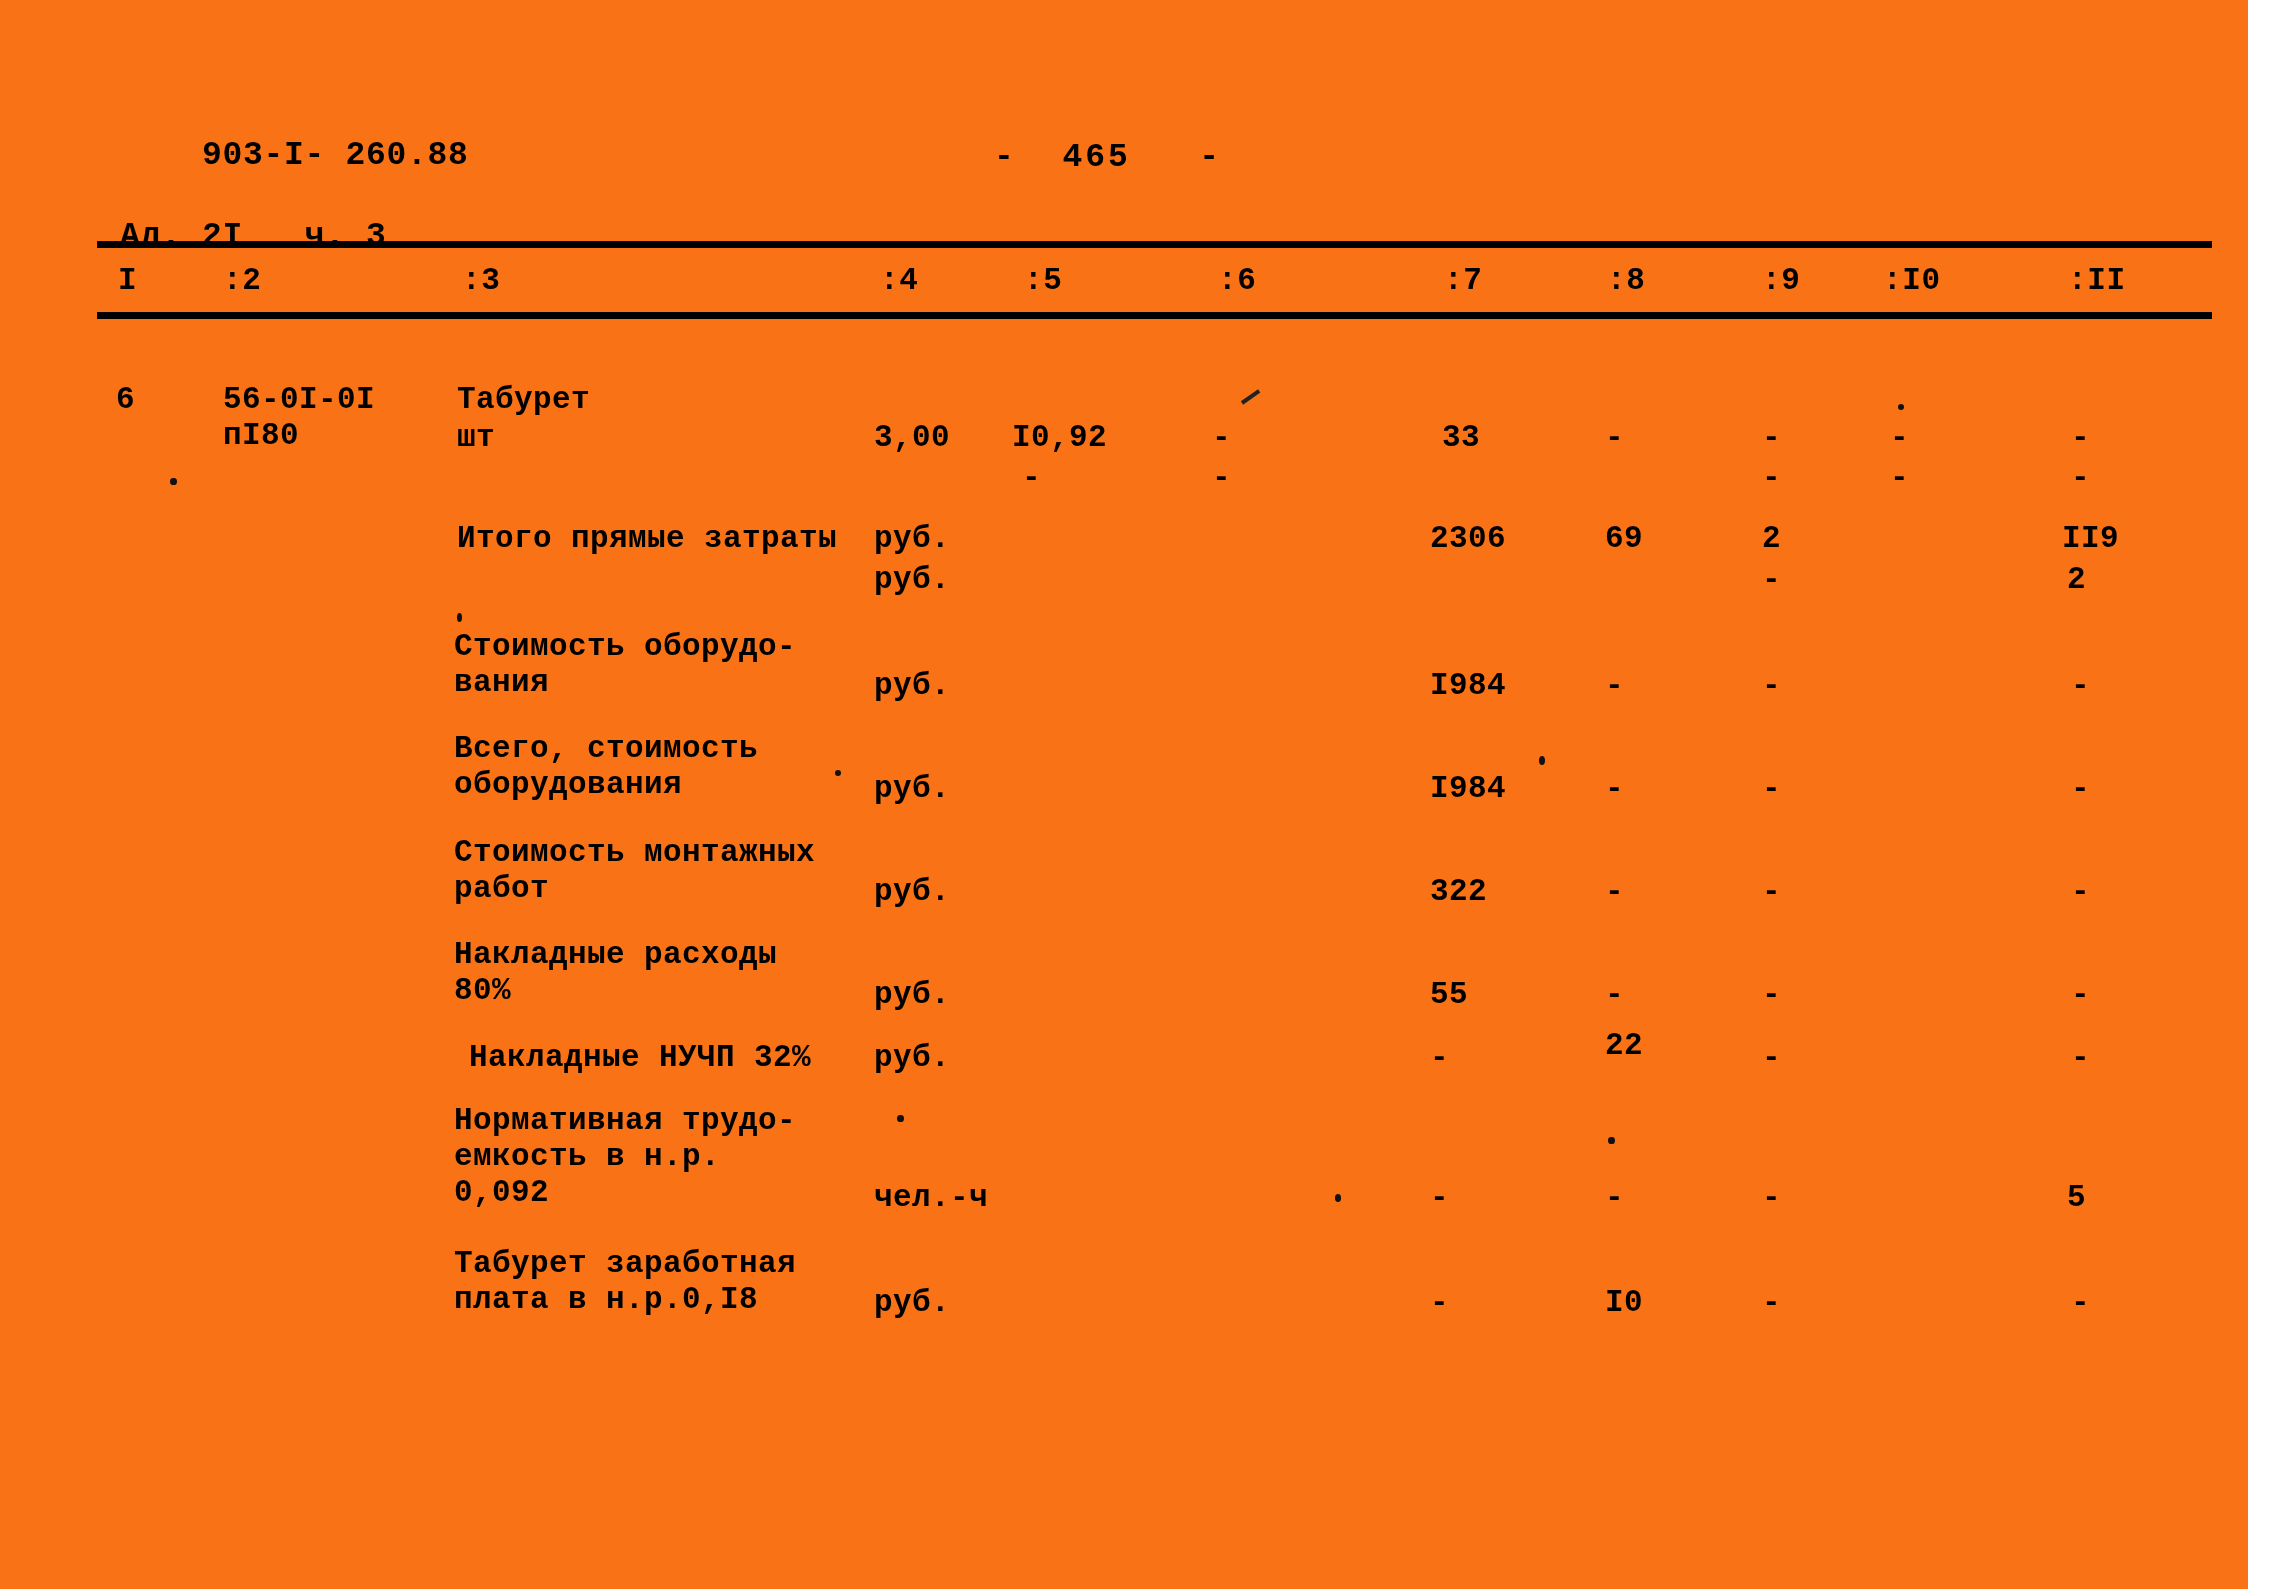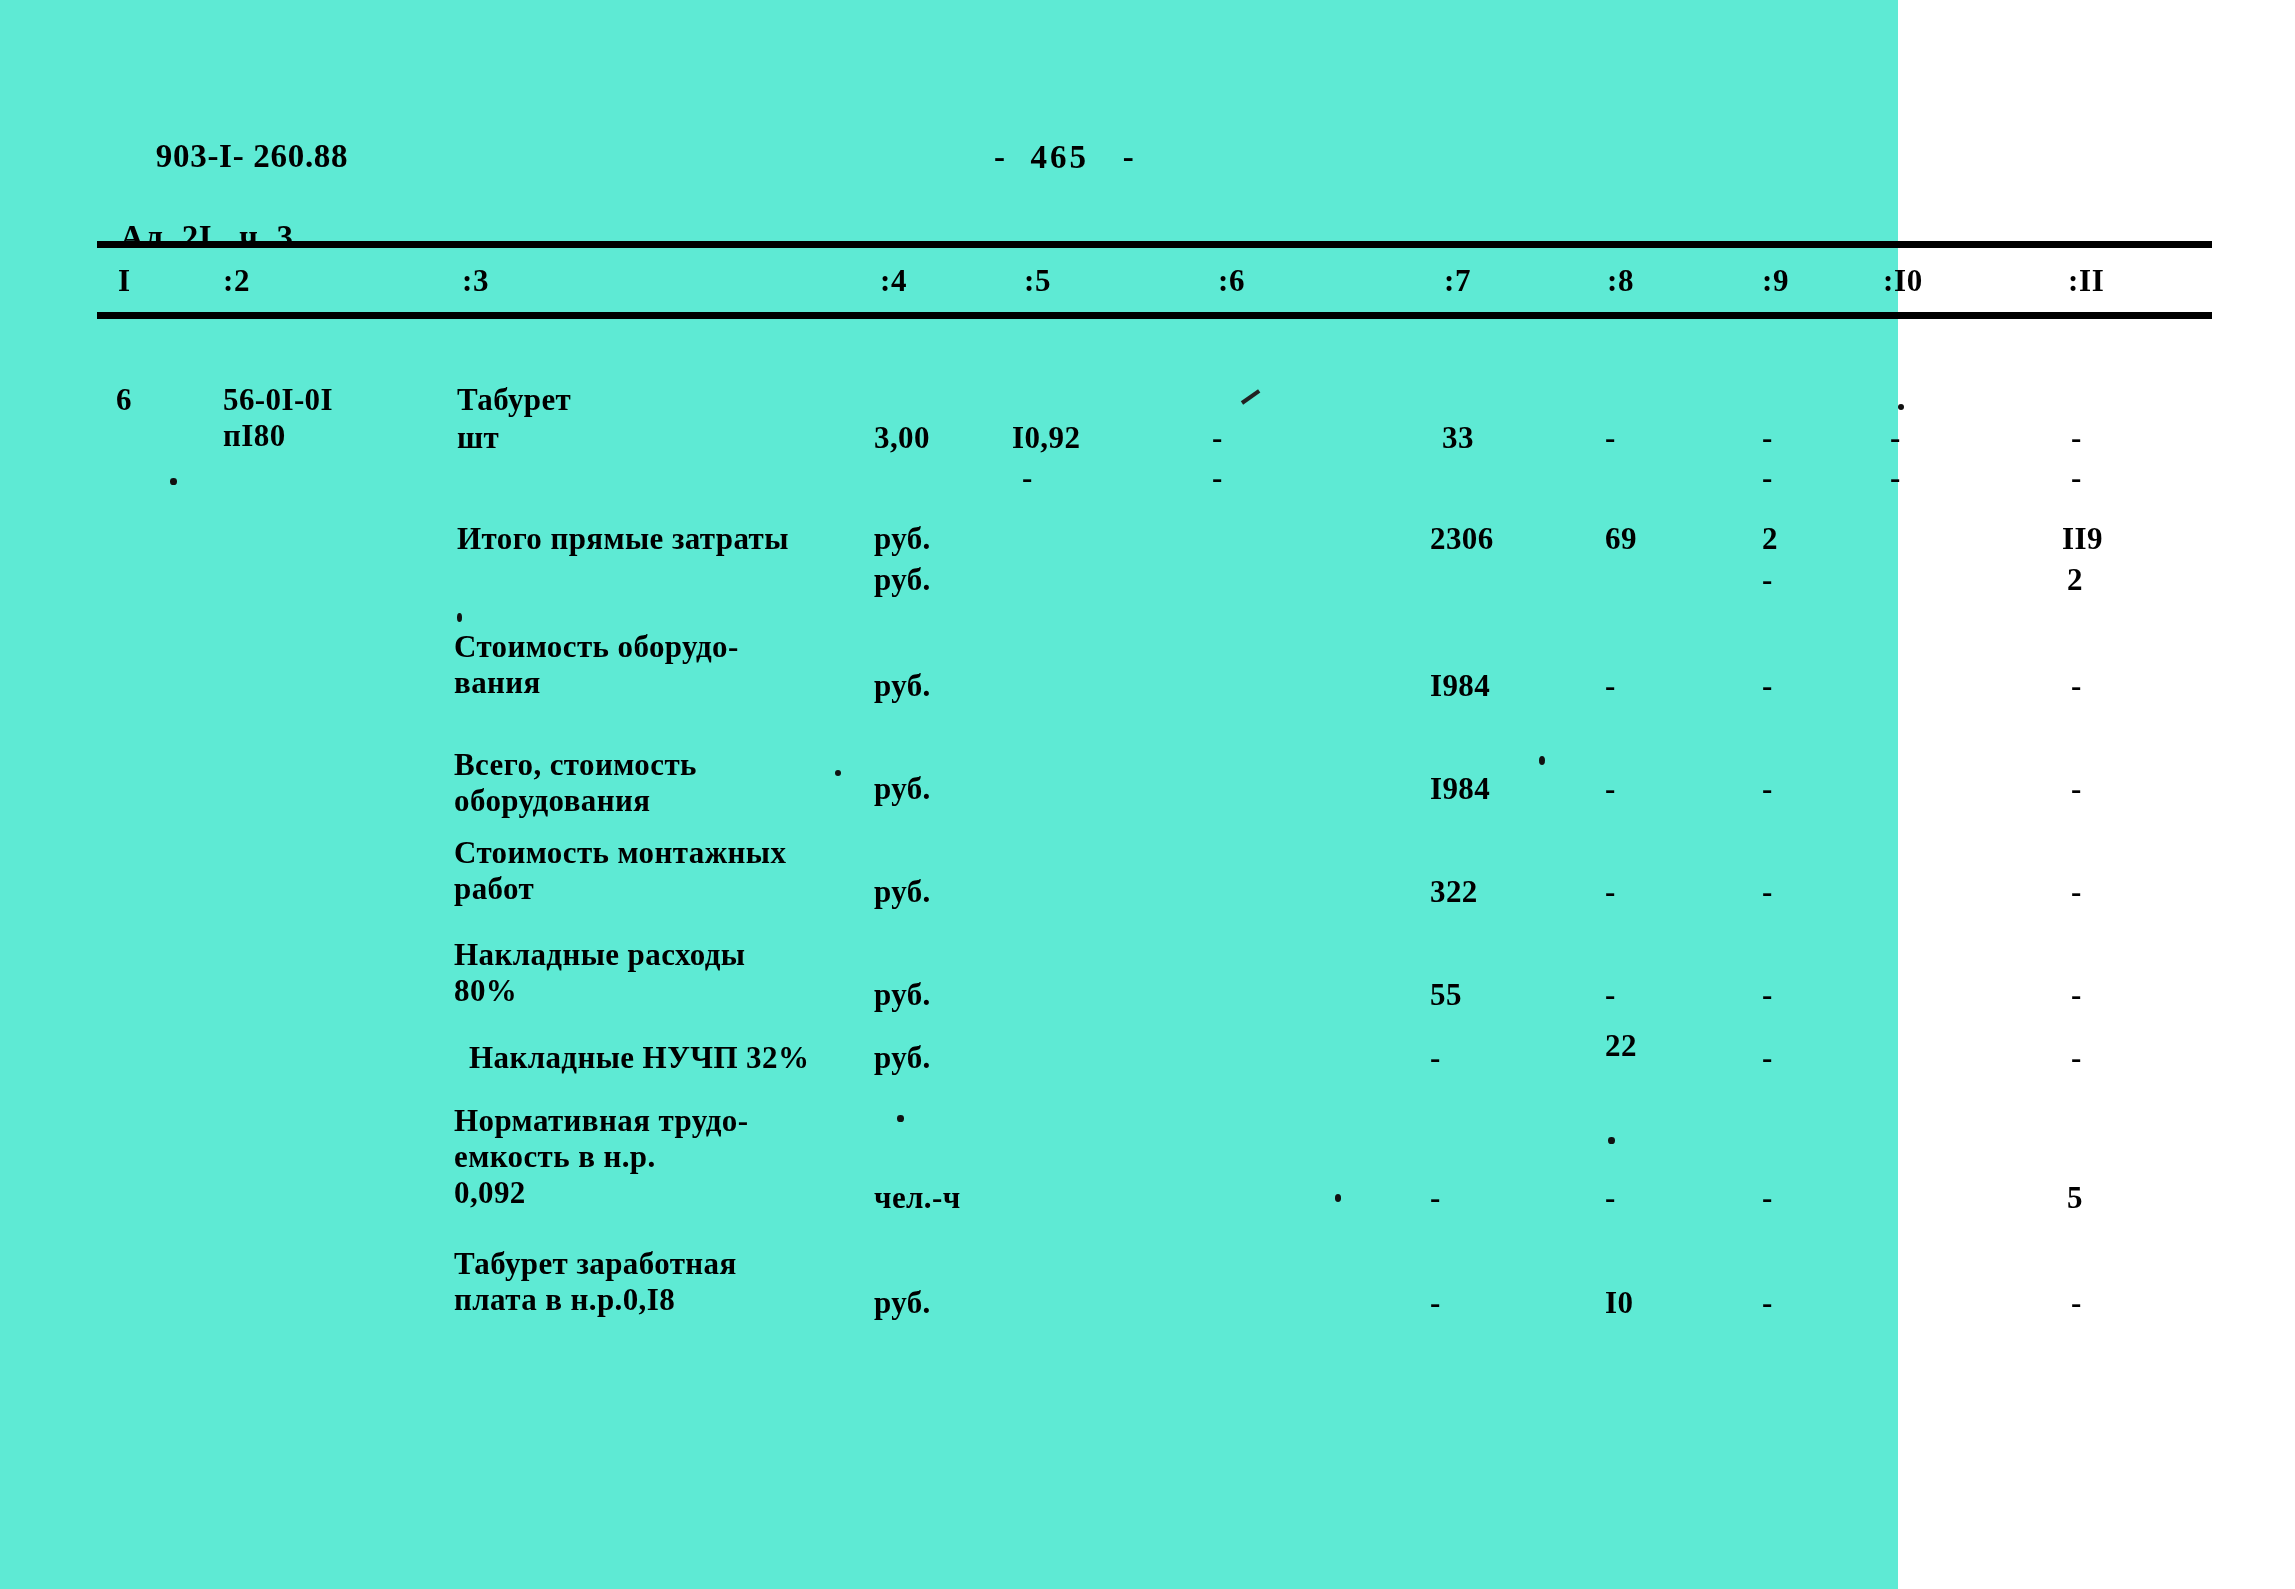--- a/index.html
+++ b/index.html
@@ -11,23 +11,24 @@
     width: 2295px;
     height: 1589px;
     position: relative;
     font-family: "Liberation Serif", serif;
     color: #000000;
     overflow: hidden;
   }
   .page {
     position: absolute;
     left: 0; top: 0;
-    width: 1898px;
+    width: 2248px;
     height: 1589px;
-    background: #5eead4;
+    background: #f97316;
+    font-family: Liberation Mono, monospace;
   }
 
   
   .doc-code {
     position: absolute;
     left: 120px;
     top: 96px;
     font-size: 33px;
     font-weight: 700;
     letter-spacing: 0.7px;
@@ -178,21 +179,21 @@
 вания</div>
       <div class="cell" style="left:874px; top:317px;">руб.</div>
       <div class="cell num" style="left:1430px; top:317px;">I984</div>
       <div class="cell num" style="left:1605px; top:317px;">-</div>
       <div class="cell num" style="left:1762px; top:317px;">-</div>
       <div class="cell num" style="left:1890px; top:317px;"></div>
       <div class="cell num" style="left:2071px; top:317px;">-</div>
     </div>
 
     <div class="row">
-      <div class="cell multiline" style="left:454px; top:380px;margin-top:16px;">Всего, стоимость
+      <div class="cell multiline" style="left:454px; top:380px;">Всего, стоимость
 оборудования</div>
       <div class="cell" style="left:874px; top:420px;">руб.</div>
       <div class="cell num" style="left:1430px; top:420px;">I984</div>
       <div class="cell num" style="left:1605px; top:420px;">-</div>
       <div class="cell num" style="left:1762px; top:420px;">-</div>
       <div class="cell num" style="left:1890px; top:420px;"></div>
       <div class="cell num" style="left:2071px; top:420px;">-</div>
     </div>
 
     <div class="row">

